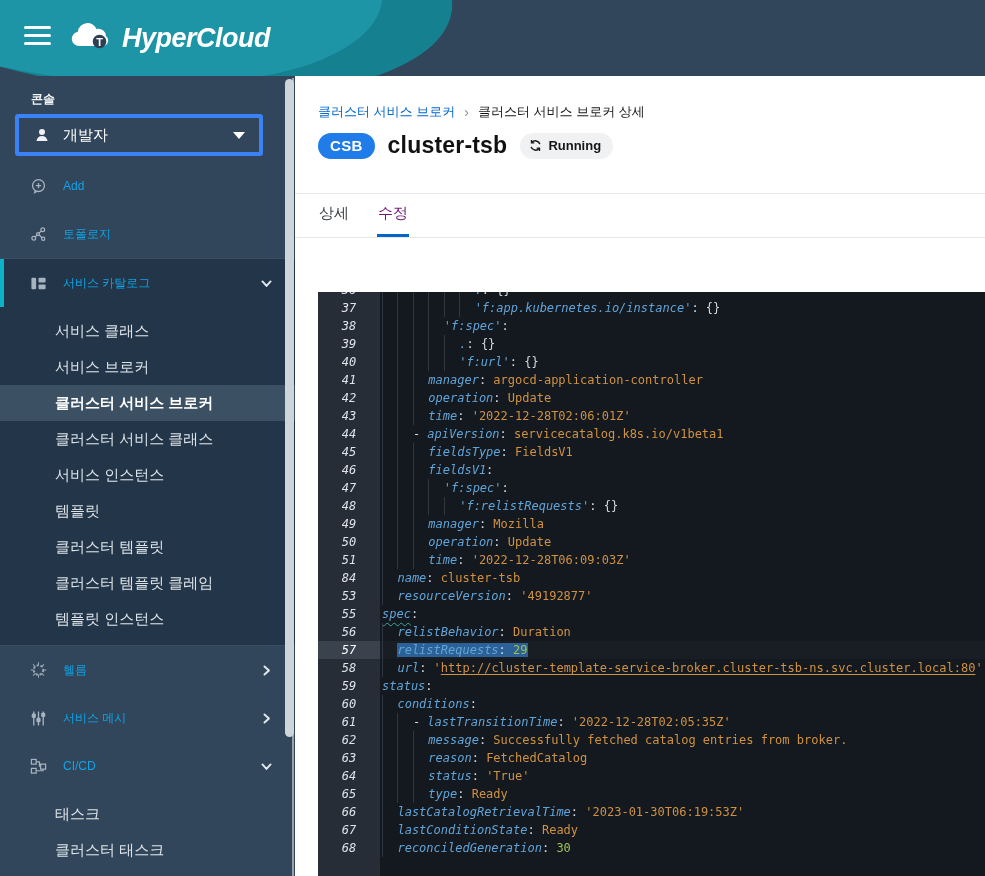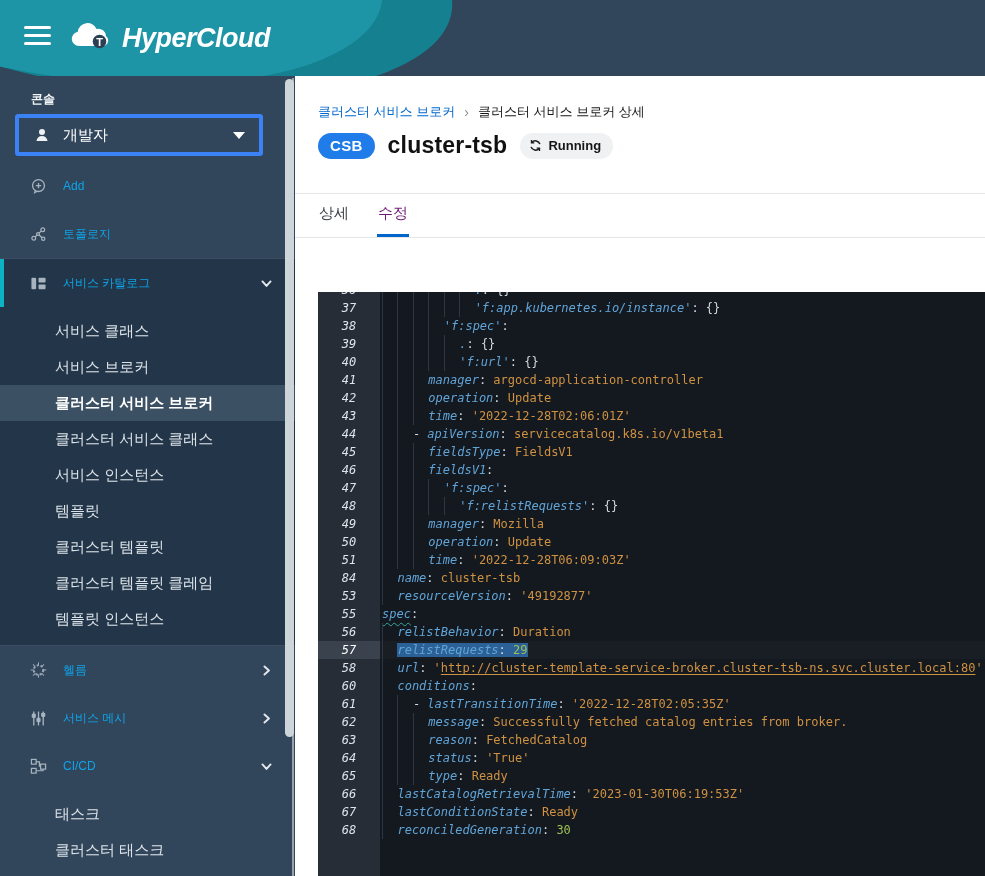--- a/index.html
+++ b/index.html
@@ -268,20 +268,21 @@
         <div class="row"><div class="gut">48</div><div class="code"><span class="ind">  </span><span class="ind">  </span><span class="ind">  </span><span class="ind">  </span><span class="ind">  </span><span class="tk-key">'f:relistRequests'</span><span class="tk-punct">: </span><span class="tk-punct">{}</span></div></div>
         <div class="row"><div class="gut">49</div><div class="code"><span class="ind">  </span><span class="ind">  </span><span class="ind">  </span><span class="tk-key">manager</span><span class="tk-punct">: </span><span class="tk-str">Mozilla</span></div></div>
         <div class="row"><div class="gut">50</div><div class="code"><span class="ind">  </span><span class="ind">  </span><span class="ind">  </span><span class="tk-key">operation</span><span class="tk-punct">: </span><span class="tk-str">Update</span></div></div>
         <div class="row"><div class="gut">51</div><div class="code"><span class="ind">  </span><span class="ind">  </span><span class="ind">  </span><span class="tk-key">time</span><span class="tk-punct">: </span><span class="tk-str">'2022-12-28T06:09:03Z'</span></div></div>
         <div class="row"><div class="gut">84</div><div class="code"><span class="ind">  </span><span class="tk-key">name</span><span class="tk-punct">: </span><span class="tk-str">cluster-tsb</span></div></div>
         <div class="row"><div class="gut">53</div><div class="code"><span class="ind">  </span><span class="tk-key">resourceVersion</span><span class="tk-punct">: </span><span class="tk-str">'49192877'</span></div></div>
         <div class="row"><div class="gut">55</div><div class="code"><span class="tk-key squig">spec</span><span class="tk-punct">:</span></div></div>
         <div class="row"><div class="gut">56</div><div class="code"><span class="ind">  </span><span class="tk-key">relistBehavior</span><span class="tk-punct">: </span><span class="tk-str">Duration</span></div></div>
         <div class="row cur"><div class="gut">57</div><div class="code"><span class="ind">  </span><span class="cursor"></span><span class="sel"><span class="tk-key">relistRequests</span><span class="tk-punct">: </span><span class="tk-num">29</span></span></div></div>
         <div class="row"><div class="gut">58</div><div class="code"><span class="ind">  </span><span class="tk-key">url</span><span class="tk-punct">: </span><span class="tk-str">'</span><span class="tk-url">http://cluster-template-service-broker.cluster-tsb-ns.svc.cluster.local:80</span><span class="tk-str">'</span></div></div>
+        <div class="row"><div class="gut">59</div><div class="code"><span class="tk-key">status</span><span class="tk-punct">:</span></div></div>
         <div class="row"><div class="gut">60</div><div class="code"><span class="ind">  </span><span class="tk-key">conditions</span><span class="tk-punct">:</span></div></div>
         <div class="row"><div class="gut">61</div><div class="code"><span class="ind">  </span><span class="ind">  </span><span class="tk-dash">- </span><span class="tk-key">lastTransitionTime</span><span class="tk-punct">: </span><span class="tk-str">'2022-12-28T02:05:35Z'</span></div></div>
         <div class="row"><div class="gut">62</div><div class="code"><span class="ind">  </span><span class="ind">  </span><span class="ind">  </span><span class="tk-key">message</span><span class="tk-punct">: </span><span class="tk-str">Successfully fetched catalog entries from broker.</span></div></div>
         <div class="row"><div class="gut">63</div><div class="code"><span class="ind">  </span><span class="ind">  </span><span class="ind">  </span><span class="tk-key">reason</span><span class="tk-punct">: </span><span class="tk-str">FetchedCatalog</span></div></div>
         <div class="row"><div class="gut">64</div><div class="code"><span class="ind">  </span><span class="ind">  </span><span class="ind">  </span><span class="tk-key">status</span><span class="tk-punct">: </span><span class="tk-str">'True'</span></div></div>
         <div class="row"><div class="gut">65</div><div class="code"><span class="ind">  </span><span class="ind">  </span><span class="ind">  </span><span class="tk-key">type</span><span class="tk-punct">: </span><span class="tk-str">Ready</span></div></div>
         <div class="row"><div class="gut">66</div><div class="code"><span class="ind">  </span><span class="tk-key">lastCatalogRetrievalTime</span><span class="tk-punct">: </span><span class="tk-str">'2023-01-30T06:19:53Z'</span></div></div>
         <div class="row"><div class="gut">67</div><div class="code"><span class="ind">  </span><span class="tk-key">lastConditionState</span><span class="tk-punct">: </span><span class="tk-str">Ready</span></div></div>
         <div class="row"><div class="gut">68</div><div class="code"><span class="ind">  </span><span class="tk-key">reconciledGeneration</span><span class="tk-punct">: </span><span class="tk-num">30</span></div></div>
       </div>

